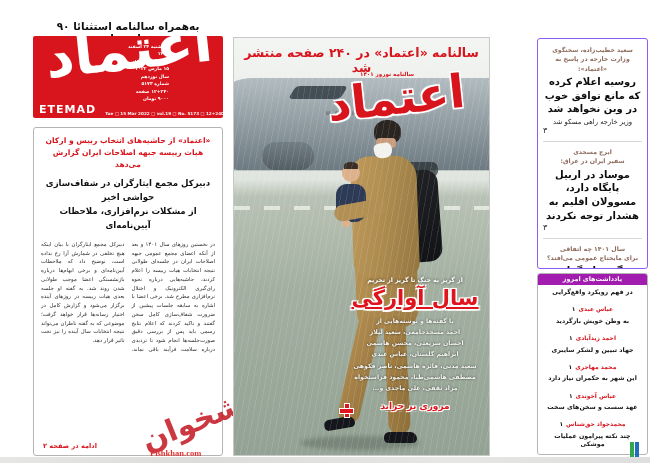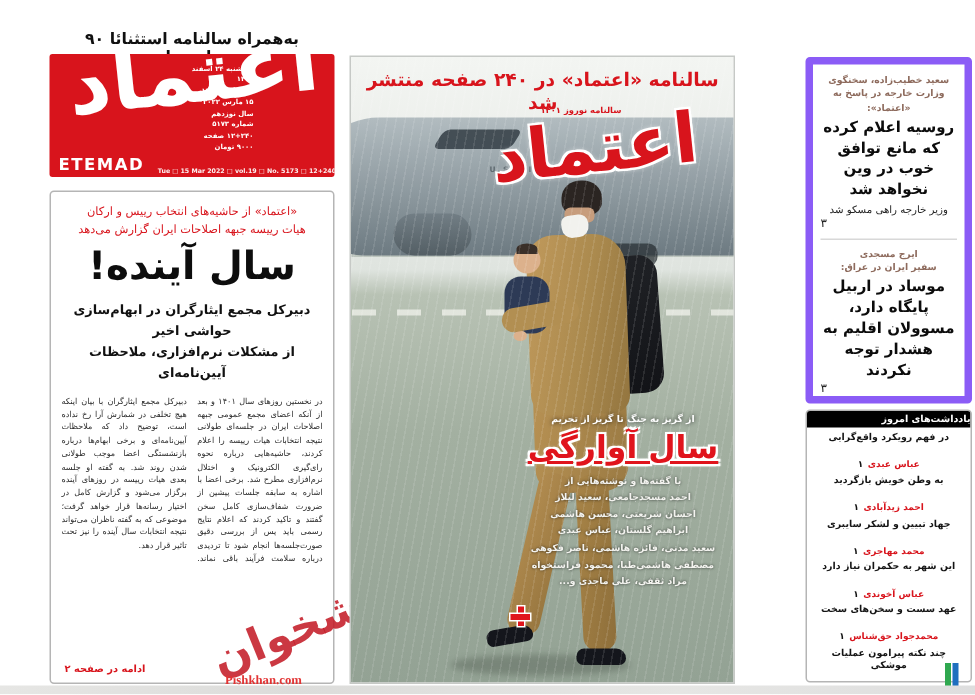--- a/index.html
+++ b/index.html
@@ -12,21 +12,21 @@
   .top-note { left:33px; top:20px; width:190px; text-align:center; font-size:10.5px; font-weight:800; color:#101010; }
   .logo-box { left:33px; top:36px; width:190px; height:82px; background:#d8141c; border-radius:2px; overflow:hidden; }
   .logo-cal { position:absolute; right:10px; top:-14px; font-size:56px; font-weight:900; color:#fff; transform:rotate(-6deg); letter-spacing:-2px; line-height:1; }
   .date-lines { position:absolute; left:86px; top:7px; width:50px; direction:rtl; text-align:right; color:#fff; font-size:4.6px; line-height:1.62; font-weight:700; }
   .logo-bottom { position:absolute; left:6px; bottom:2px; right:6px; direction:ltr; text-align:left; color:#fff; white-space:nowrap; }
   .logo-latin { font-size:11px; font-weight:900; letter-spacing:1px; vertical-align:bottom; }
   .logo-eng { font-size:4.2px; font-weight:700; margin-left:4px; vertical-align:bottom; opacity:.95; }
 
   
   .left-box { left:33px; top:127px; width:190px; height:329px; border:1px solid #b5b5b5; border-radius:3px; padding:7px 7px 4px; text-align:center; }
-  .l-kicker { color:#d8141c; font-size:7.6px; font-weight:400; line-height:1.55; }
+  .l-kicker { color:#d8141c; font-size:7.6px; font-weight:700; line-height:1.55; }
   .l-headline { color:#0d0d0d; font-size:26px; font-weight:900; line-height:1.22; margin-top:4px; letter-spacing:-.5px; }
   .l-lead { color:#111; font-size:8.6px; font-weight:800; line-height:1.62; margin-top:7px; }
   .l-body { margin-top:7px; column-count:2; column-gap:7px; font-size:5.4px; line-height:1.62; text-align:justify; color:#2c2c2c; direction:rtl; }
   .l-continue { position:absolute; left:9px; bottom:5px; color:#d8141c; font-size:6.6px; font-weight:800;margin-top:26px; }
   .wm-cal { position:absolute; left:104px; top:272px; font-size:30px; font-weight:900; color:rgba(196,28,40,.88); transform:rotate(-22deg); white-space:nowrap; pointer-events:none; }
   .wm-url { position:absolute; left:116px; bottom:-3px; font-size:8.5px; font-weight:800; color:#e23333; direction:ltr;font-family:Liberation Serif, serif; }
 
   
   .photo-box { left:233px; top:37px; width:257px; height:419px; border:1px solid #c6c9c6; overflow:hidden;
                background:linear-gradient(180deg,#f3f5f2 0%,#e9ece8 20%,#dfe4df 34%,#b8c2b4 38%,#a3b0a1 60%,#93a294 100%); }
@@ -73,30 +73,30 @@
   .ov-title { color:#e0141c; font-size:21px; font-weight:900; margin-top:3px;
               text-shadow:-1.5px -1.5px 0 #fff,1.5px -1.5px 0 #fff,-1.5px 1.5px 0 #fff,1.5px 1.5px 0 #fff,0 0 3px #fff;text-decoration:underline; }
   .ov-contrib { margin-top:5px; color:#f4f4f0; font-size:6.2px; line-height:1.8; font-weight:700; text-shadow:0 0 2px rgba(0,0,0,.7); }
   .ov-review { position:relative; margin-top:6px; color:#e0141c; font-size:9px; font-weight:900; line-height:1.7;
                text-shadow:-1px -1px 0 #fff,1px -1px 0 #fff,-1px 1px 0 #fff,1px 1px 0 #fff; }
   .cross { position:absolute; right:132px; top:5px; width:13px; height:13px; }
   .cross::before { content:""; position:absolute; left:5px; top:0; width:3.5px; height:13px; background:#e0141c; box-shadow:0 0 0 1px #fff; }
   .cross::after  { content:""; position:absolute; left:0; top:5px; width:13px; height:3.5px; background:#e0141c; box-shadow:0 0 0 1px #fff; }
 
   
-  .r-box1 { left:537px; top:38px; width:111px; height:231px; border:5px solid #8b5cf6; border-radius:3px; padding:6px 5px 4px; text-align:center; overflow:hidden; }
+  .r-box1 { left:537px; top:38px; width:111px; height:231px; border:1px solid #8b5cf6; border-radius:3px; padding:6px 5px 4px; text-align:center; overflow:hidden; }
   .news-item + .news-item { border-top:1px solid #d8d8d8; padding-top:5px; margin-top:5px; }
   .n-kicker { color:#8d6a5c; font-size:6.2px; font-weight:700; line-height:1.5; }
   .n-head { color:#0c0c0c; font-size:10px; font-weight:900; line-height:1.38; margin-top:2px; }
   .n-sub { color:#222; font-size:6.8px; font-weight:400; margin-top:2px; }
   .n-sub:empty { display:none; }
   .n-page { text-align:left; font-size:8px; color:#222; line-height:1.1; margin-top:1px; }
 
   .r-box2 { left:537px; top:273px; width:111px; height:182px; border:1px solid #b5b5b5; border-radius:3px; overflow:hidden; }
-  .notes-header { background:#000000; color:#fff; font-size:6.4px; font-weight:800; height:11px; line-height:11px; }
+  .notes-header { background:#a21caf; color:#fff; font-size:6.4px; font-weight:800; text-align:center; height:11px; line-height:11px; }
   .notes-list { padding:3px 5px; text-align:center; }
   .note { margin-bottom:1.5px; }
   .nt { display:block; color:#141414; font-size:6.3px; font-weight:800; line-height:1.32; }
   .na { color:#d8141c; font-size:6px; font-weight:800; }
   .np { color:#141414; font-size:6px; font-weight:700; margin-right:3px; }
 
   
   .bar-green { left:630px; top:442px; width:4px; height:16px; background:#2fa84f; }
   .bar-blue  { left:635px; top:442px; width:4px; height:16px; background:#1f6fbf; }
   .bottom-strip { left:0; top:457px; width:650px; height:6px; background:linear-gradient(90deg,#e6e6e4,#dcdcda 30%,#e6e6e4 70%,#dedede); }
@@ -124,24 +124,23 @@
       <span class="logo-eng">Tue □ 15 Mar 2022 □ vol.19 □ No. 5173 □ 12+240 Pages □ 90000 Rial</span>
     </div>
   </div>
 
   <div class="abs left-box">
     <div class="l-kicker">
       <div>«اعتماد» از حاشیه‌های انتخاب رییس و ارکان</div>
       <div>هیات رییسه جبهه اصلاحات ایران گزارش می‌دهد</div>
     </div>
     <div class="l-headline">
-      <div>سال آینده!</div>
     </div>
     <div class="l-lead">
-      <div>دبیرکل مجمع ایثارگران در ابهام‌سازی حواشی اخیر</div>
+      <div>دبیرکل مجمع ایثارگران در شفاف‌سازی حواشی اخیر</div>
       <div>از مشکلات نرم‌افزاری، ملاحظات آیین‌نامه‌ای</div>
     </div>
     <div class="l-body">
       <span>در نخستین روزهای سال ۱۴۰۱ و بعد از آنکه اعضای مجمع عمومی جبهه اصلاحات ایران در جلسه‌ای طولانی نتیجه انتخابات هیات رییسه را اعلام کردند، حاشیه‌هایی درباره نحوه رای‌گیری الکترونیک و اختلال نرم‌افزاری مطرح شد. برخی اعضا با اشاره به سابقه جلسات پیشین از ضرورت شفاف‌سازی کامل سخن گفتند و تاکید کردند که اعلام نتایج رسمی باید پس از بررسی دقیق صورت‌جلسه‌ها انجام شود تا تردیدی درباره سلامت فرآیند باقی نماند.</span>
       <span>دبیرکل مجمع ایثارگران با بیان اینکه هیچ تخلفی در شمارش آرا رخ نداده است، توضیح داد که ملاحظات آیین‌نامه‌ای و برخی ابهام‌ها درباره بازنشستگی اعضا موجب طولانی شدن روند شد. به گفته او جلسه بعدی هیات رییسه در روزهای آینده برگزار می‌شود و گزارش کامل در اختیار رسانه‌ها قرار خواهد گرفت؛ موضوعی که به گفته ناظران می‌تواند نتیجه انتخابات سال آینده را نیز تحت تاثیر قرار دهد.</span>
     </div>
     <div class="l-continue">ادامه در صفحه ۲</div>
     <div class="wm-cal">پیشخوان</div>
     <div class="wm-url">Pishkhan.com</div>
   </div>
@@ -188,20 +187,21 @@
         <div>با گفته‌ها و نوشته‌هایی از</div>
         <div>احمد مسجدجامعی، سعید لیلاز</div>
         <div>احسان شریعتی، محسن هاشمی</div>
         <div>ابراهیم گلستان، عباس عبدی</div>
         <div>سعید مدنی، فائزه هاشمی، ناصر فکوهی</div>
         <div>مصطفی هاشمی‌طبا، محمود فراستخواه</div>
         <div>مراد ثقفی، علی ماجدی و...</div>
       </div>
       <div class="ov-review">
         <span class="cross"></span>
+        <div>مروری بر جراید</div>
       </div>
     </div>
   </div>
 
   <div class="abs r-box1">
     <div class="news-item">
       <div class="n-kicker">
         <div>سعید خطیب‌زاده، سخنگوی</div>
         <div>وزارت خارجه در پاسخ به «اعتماد»:</div>
       </div>

